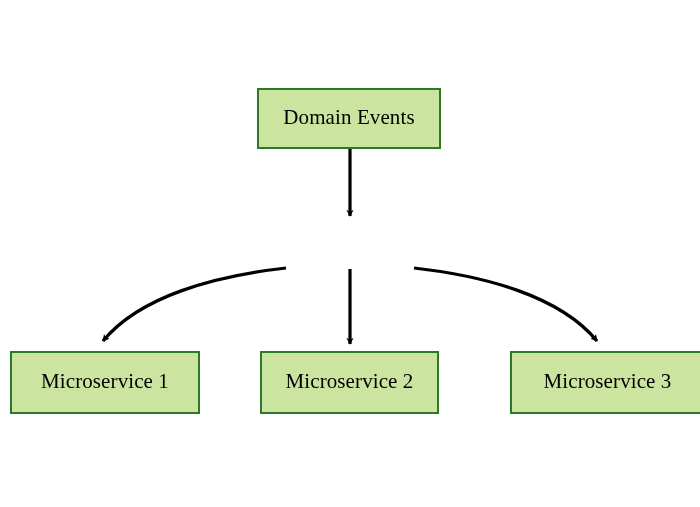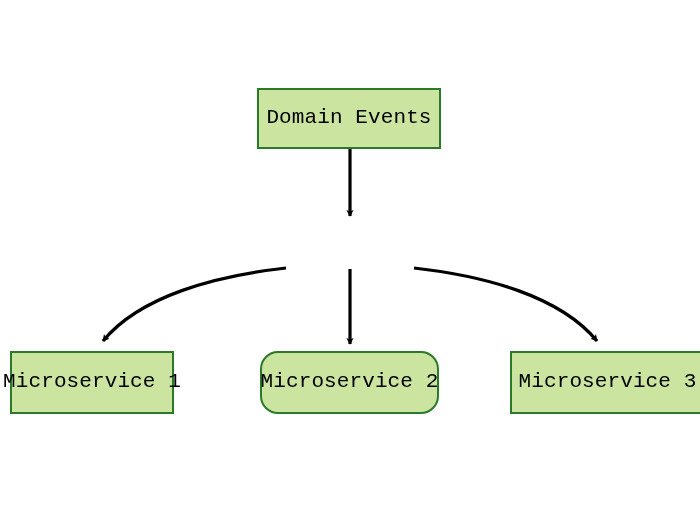--- a/index.html
+++ b/index.html
@@ -27,36 +27,36 @@
   }
   .node {
     position: absolute;
     box-sizing: border-box;
     background: #cbe49f;
     border: 2px solid #2a7a2a;
     display: flex;
     align-items: center;
     justify-content: center;
     color: #000000;
-    font-family: Liberation Mono, monospace;
+    font-family: Liberation Serif, serif;
     font-size: 21px;
     font-weight: 400;
     letter-spacing: 0.1px;
     line-height: 1;
     white-space: nowrap;
   }
   .node-label {
     display: block;
     padding-bottom: 2px;
   }
   
   #node-domain-events { left: 257px; top: 88px;  width: 184px; height: 61px; }
   #node-event-bus     { left: 285px; top: 223px; width: 130px; height: 46px; }
-  #node-ms-1          { left: 10px;  top: 351px; width: 164px; height: 63px; }
-  #node-ms-2          { left: 260px; top: 351px; width: 179px; height: 63px; border-radius: 18px; }
+  #node-ms-1          { left: 10px;  top: 351px; width: 190px; height: 63px; }
+  #node-ms-2          { left: 260px; top: 351px; width: 179px; height: 63px; }
   #node-ms-3          { left: 510px; top: 351px; width: 195px; height: 63px; }
 </style>
 </head>
 <body>
 
 <div id="canvas">
 
   <svg id="edges" viewBox="0 0 700 507" width="700" height="507" xmlns="http://www.w3.org/2000/svg">
     <defs>
       <marker id="arrowhead" markerWidth="7" markerHeight="8" refX="6.0" refY="4" orient="auto" markerUnits="userSpaceOnUse">

